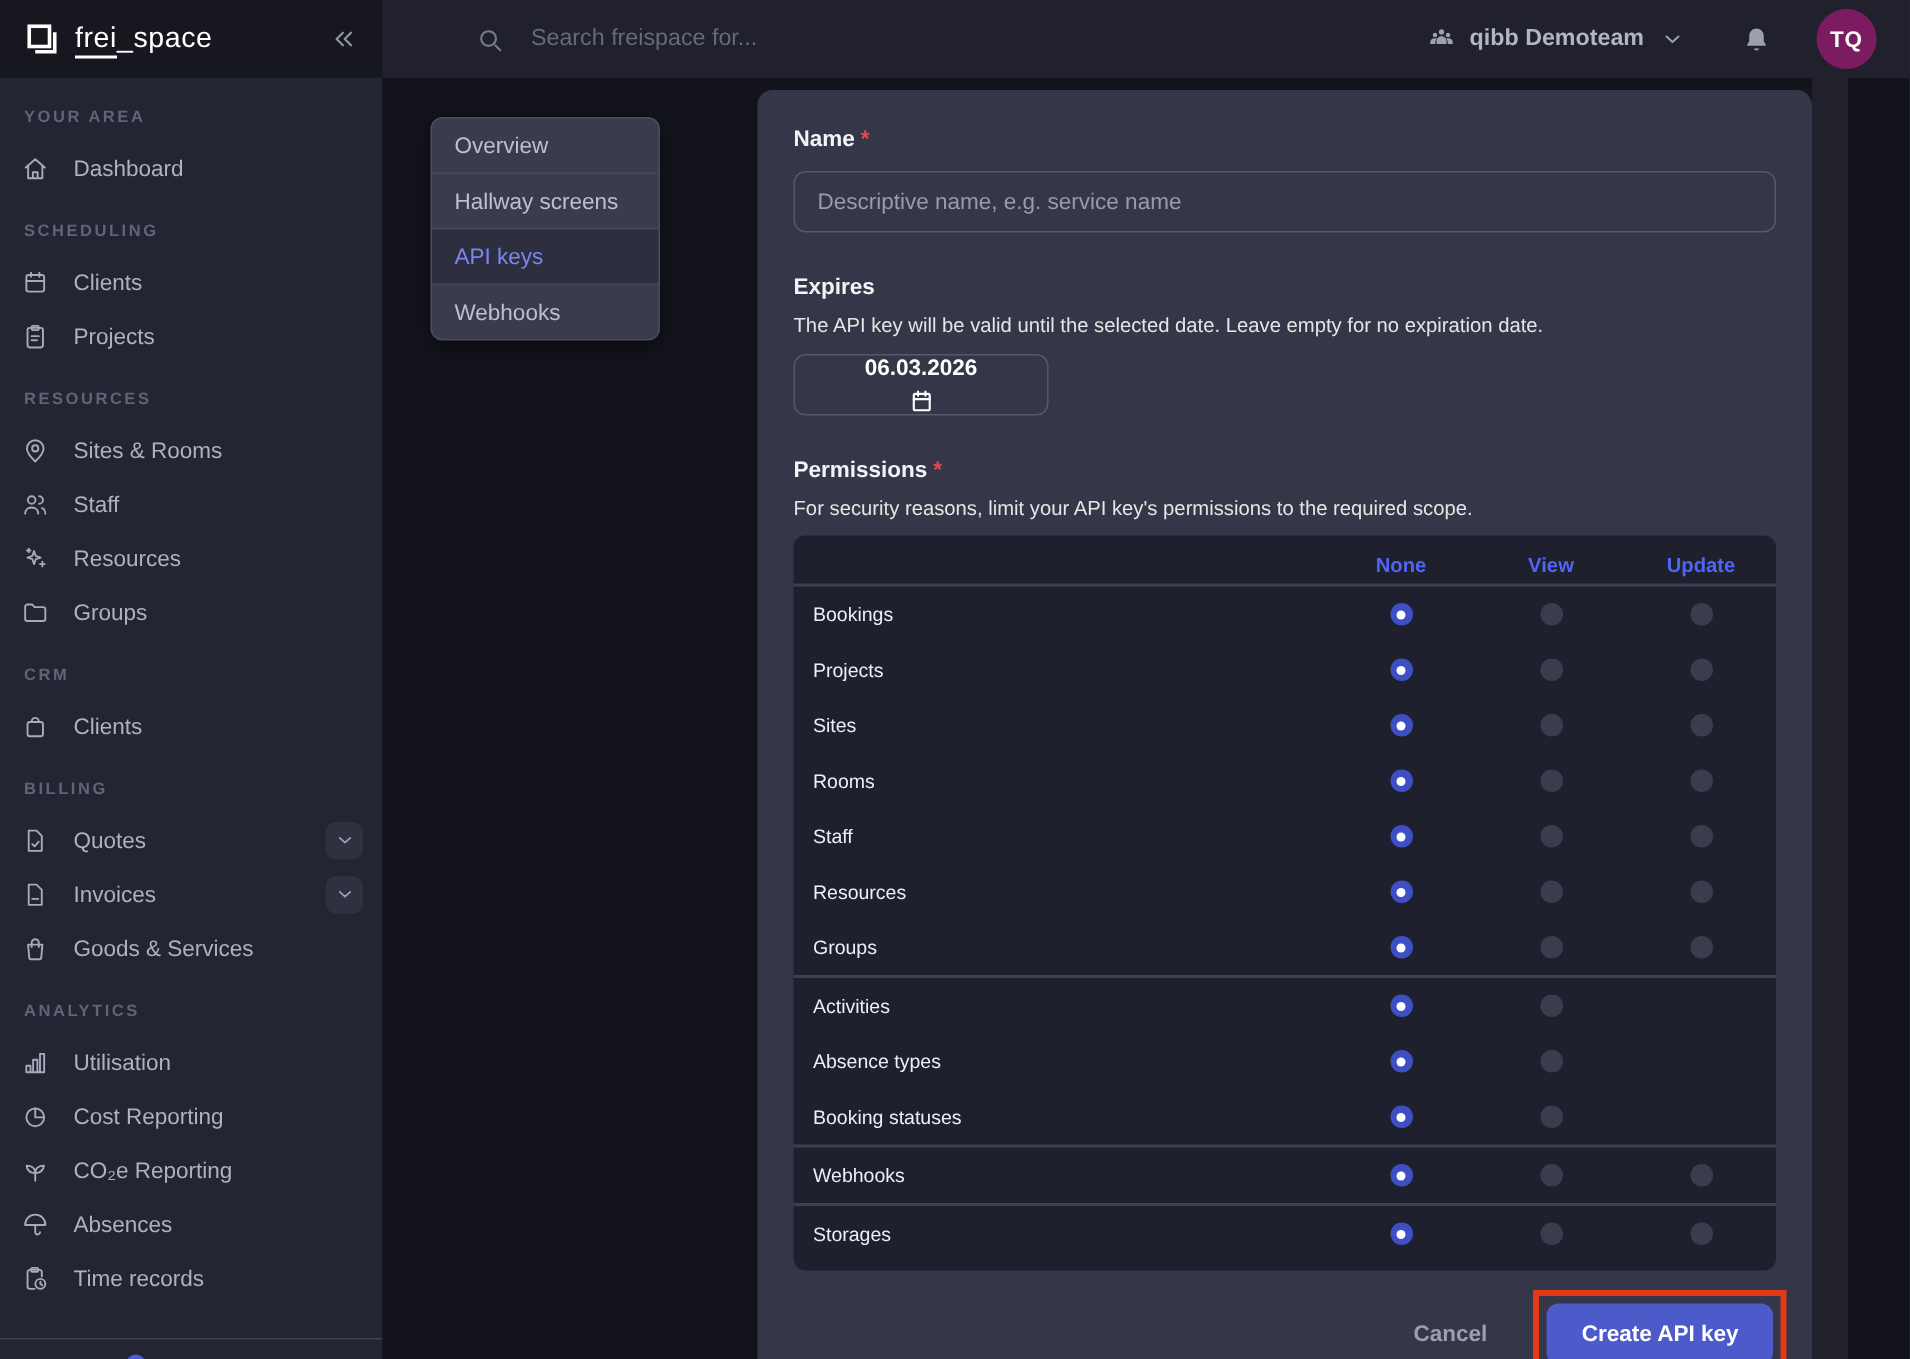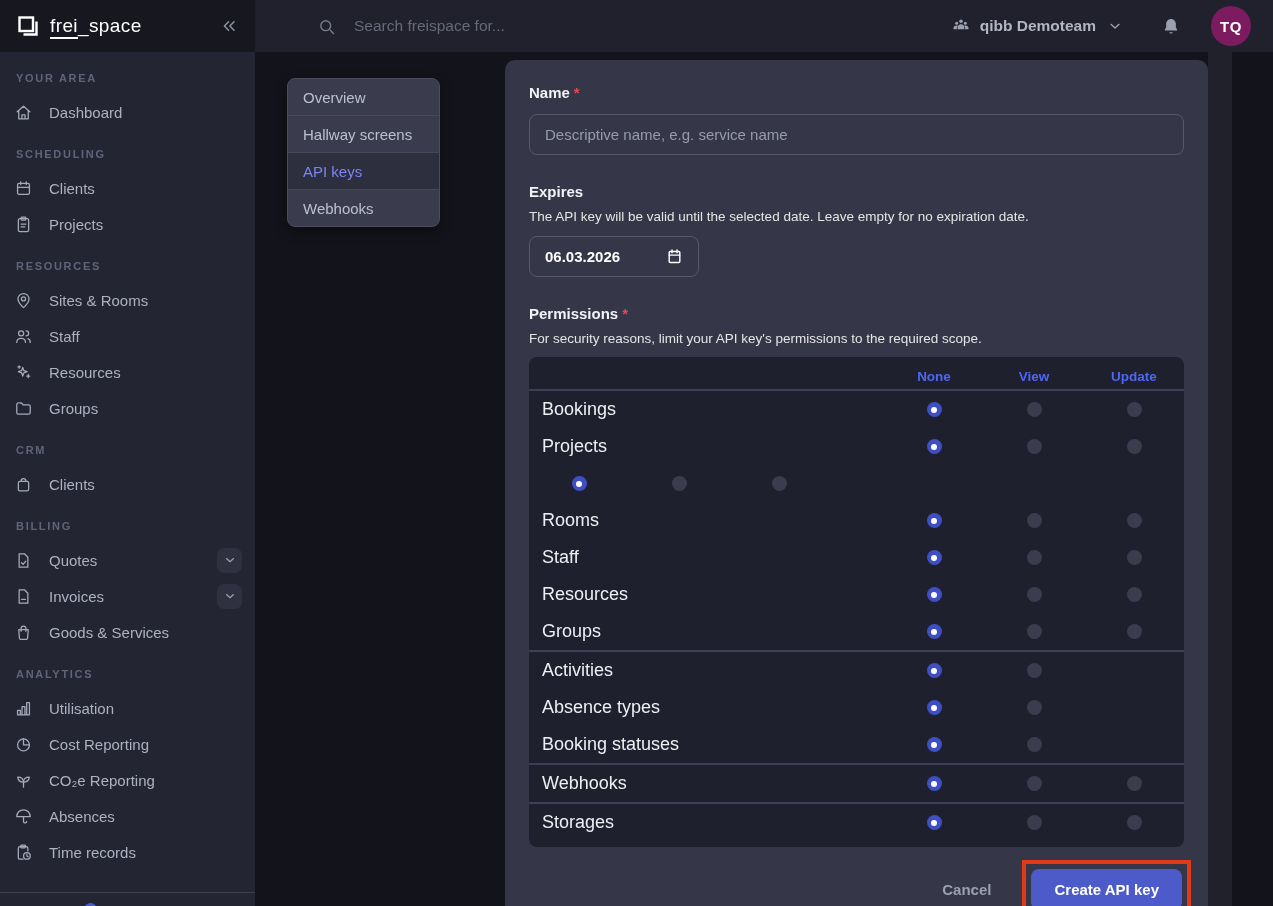--- a/index.html
+++ b/index.html
@@ -40,31 +40,31 @@
   .submenu-item{padding:9.5px 15px;font-size:15px;color:#bcc0cd;border-top:1px solid #474959;cursor:pointer;}
   .submenu-item:first-child{border-top:none;}
   .submenu-item.active{background:#2d2f3e;color:#7b85f3;}
   .panel{position:absolute;left:250px;top:8px;width:703px;height:920px;box-sizing:border-box;background:#353748;border-radius:10px;padding:24px;}
   .f-label{font-size:15px;font-weight:700;color:#f2f3f7;}
   .req{color:#e5484d;margin-left:4px;}
   .name-input{display:block;margin-top:13px;width:100%;height:41px;box-sizing:border-box;background:transparent;border:1px solid #56586c;border-radius:8px;padding:0 15px;color:#e8eaf0;font-size:15px;font-family:inherit;outline:none;}
   .name-input::placeholder{color:#989ba9;}
   .mt28{margin-top:28px;}
   .f-help{margin-top:9px;font-size:13.5px;color:#e5e5e5;}
-  .date-field{margin-top:12px;width:170px;height:41px;box-sizing:border-box;border:1px solid #56586c;border-radius:8px;display:flex;align-items:center;justify-content:space-between;padding:0 15px;cursor:pointer;}
+  .date-field{margin-top:12px;width:170px;height:41px;box-sizing:border-box;border:1px solid #56586c;border-radius:8px;display:flex;align-items:center;justify-content:space-between;padding:0 15px;cursor:pointer;flex-direction:column;}
   .date-value{color:#fff;font-weight:700;font-size:15px;}
   .date-field .icon{width:17px;height:17px;color:#fff;}
   .perm-table{margin-top:11px;background:#1e202d;border-radius:8px;padding:6px 0 6px;}
   .perm-header{display:flex;align-items:center;height:26px;}
   .flex-spacer{flex:1;}
   .col-head{width:100px;text-align:center;font-size:13.5px;font-weight:700;color:#4f66f2;}
   .perm-group{border-top:2px solid #3d4055;}
   .perm-group:first-of-type{border-top:none;}
   .perm-row{display:flex;align-items:center;height:37px;}
-  .perm-label{flex:1;padding-left:13px;font-size:18px;color:#edeff5;}
+  .perm-label{flex:1;padding-left:13px;font-size:13px;color:#edeff5;}
   .perm-cell{width:100px;display:flex;justify-content:center;}
   .radio{width:15px;height:15px;border-radius:50%;background:#3b3d4f;position:relative;cursor:pointer;}
   .radio.selected{background:#3e4fc5;}
   .radio.selected::after{content:'';position:absolute;inset:4.5px;background:#fff;border-radius:50%;}
   .panel-footer{display:flex;align-items:center;justify-content:flex-end;margin-top:22px;gap:40px;}
   .cancel{color:#9b9fae;font-weight:700;font-size:15px;cursor:pointer;}
   .submit-wrap{position:relative;margin-right:2px;}
   .submit{background:#4c5bc9;color:#fff;border:none;border-radius:8px;height:41px;padding:0 23px;font-weight:700;font-size:15px;font-family:inherit;cursor:pointer;}
   .annotation{position:absolute;left:-9px;right:-9px;top:-9px;bottom:-5px;border:4px solid #e23a17;pointer-events:none;}
   .icon svg{display:block;}
@@ -343,20 +343,21 @@
                 <span class="radio selected"></span>
               </span>
               <span class="perm-cell">
                 <span class="radio"></span>
               </span>
               <span class="perm-cell">
                 <span class="radio"></span>
               </span>
             </div>
             <div class="perm-row">
+              <span class="perm-label">Sites</span>
               <span class="perm-cell">
                 <span class="radio selected"></span>
               </span>
               <span class="perm-cell">
                 <span class="radio"></span>
               </span>
               <span class="perm-cell">
                 <span class="radio"></span>
               </span>
             </div>

